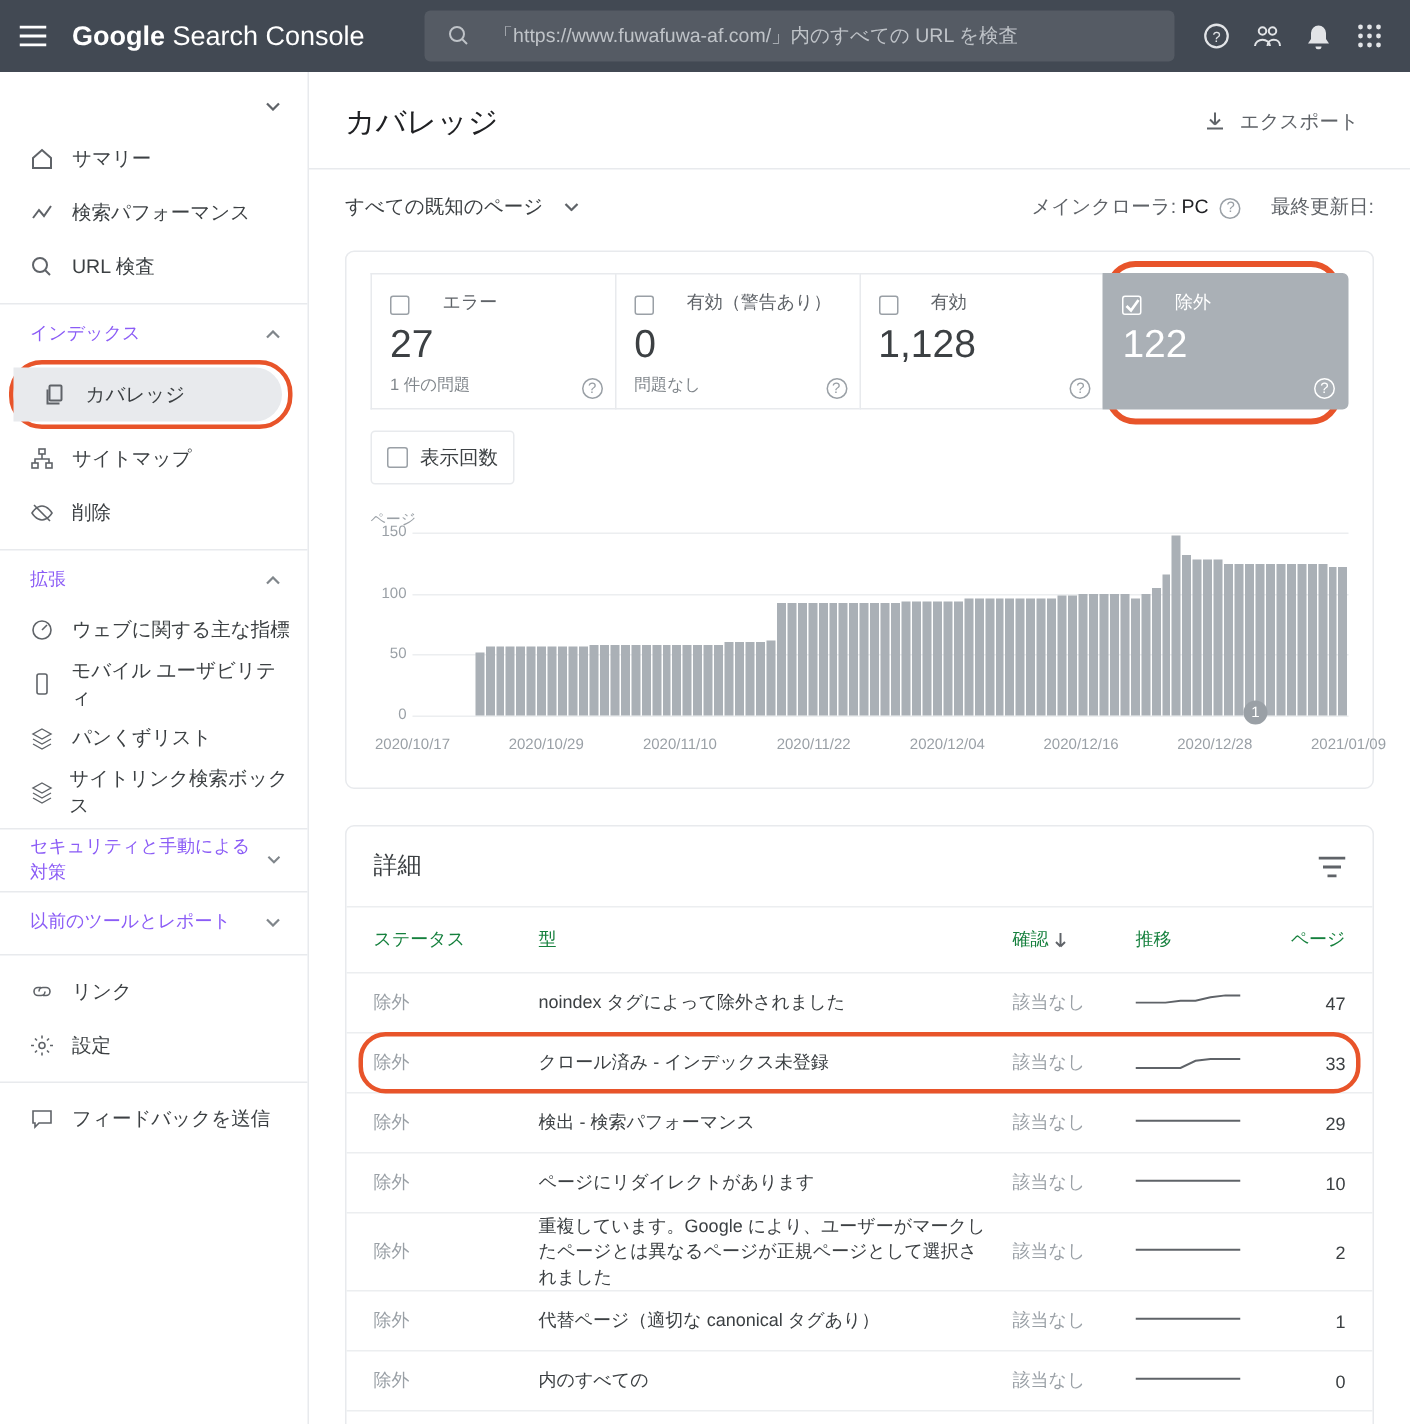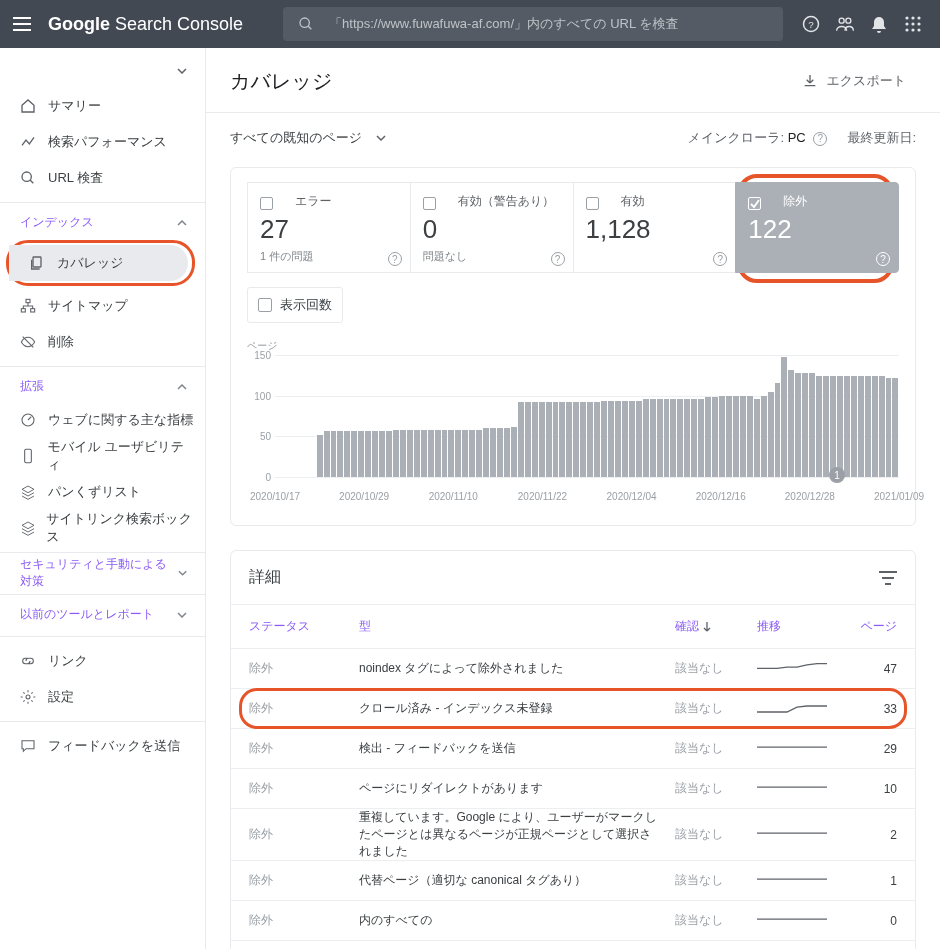--- a/index.html
+++ b/index.html
@@ -80,21 +80,21 @@
   .bars .bar { flex:1; background:#aab0b6; }
   .xaxis { position:relative; margin-left:28px; margin-top: 6px; height:16px; }
   .xtick { position:absolute; font-size:10px; color:#9aa0a6; transform:translateX(-50%); white-space:nowrap; }
   .marker-dot { position:absolute; width:16px; height:16px; border-radius:50%; background:#9aa0a6; color:#fff; font-size:10px; display:flex; align-items:center; justify-content:center; bottom:2px; }
   
   
   .details { margin: 0 24px; border:1px solid #e8eaed; border-radius:6px; }
   .details-head { display:flex; align-items:center; justify-content:space-between; padding: 16px 18px; }
   .details-head h2 { font-size:16px; font-weight:400; }
   .thead, .trow { display:flex; align-items:center; padding: 0 18px; font-size: 12px; }
-  .thead { height: 44px; color:#8b5cf6; border-top:1px solid #eceef0; }
+  .thead { height: 44px; color:#15803d; border-top:1px solid #eceef0; }
   .trow { min-height: 40px; border-top:1px solid #eceef0; color:#3c4043; cursor:pointer; }
   .col-status { flex: 0 0 110px; }
   .col-type { flex: 1; padding-right: 12px; }
   .col-conf { flex: 0 0 82px; display:flex; align-items:center; gap:4px; }
   .col-trend { flex: 0 0 90px; }
   .col-pages { flex: 0 0 50px; text-align:right; }
   .muted { color:#9aa0a6; }
   .spark { width:70px; height:18px; }
   .row-ring { position:relative; }
   .row-ring::after { content:""; position:absolute; left:8px; right:8px; top:-1px; bottom:-1px; border:3px solid #e8542a; border-radius: 18px; pointer-events:none; }
@@ -549,21 +549,21 @@
             <div class="col-conf muted">該当なし</div>
             <div class="col-trend">
               <svg class="spark" viewBox="0 0 70 18">
                 <path d="M0.0,12.0 L10.0,12.0 L20.0,12.0 L30.0,12.0 L40.0,7.2 L50.0,6.0 L60.0,6.0 L70.0,6.0 " fill="none" stroke="#5f6368" stroke-width="1.3"></path>
               </svg>
             </div>
             <div class="col-pages">33</div>
           </div>
           <div class="trow">
             <div class="col-status muted">除外</div>
-            <div class="col-type">検出 - フィードバックを送信</div>
+            <div class="col-type">検出 - 検索パフォーマンス</div>
             <div class="col-conf muted">該当なし</div>
             <div class="col-trend">
               <svg class="spark" viewBox="0 0 70 18">
                 <path d="M0.0,7.2 L10.0,7.2 L20.0,7.2 L30.0,7.2 L40.0,7.2 L50.0,7.2 L60.0,7.2 L70.0,7.2 " fill="none" stroke="#5f6368" stroke-width="1.3"></path>
               </svg>
             </div>
             <div class="col-pages">29</div>
           </div>
           <div class="trow">
             <div class="col-status muted">除外</div>

